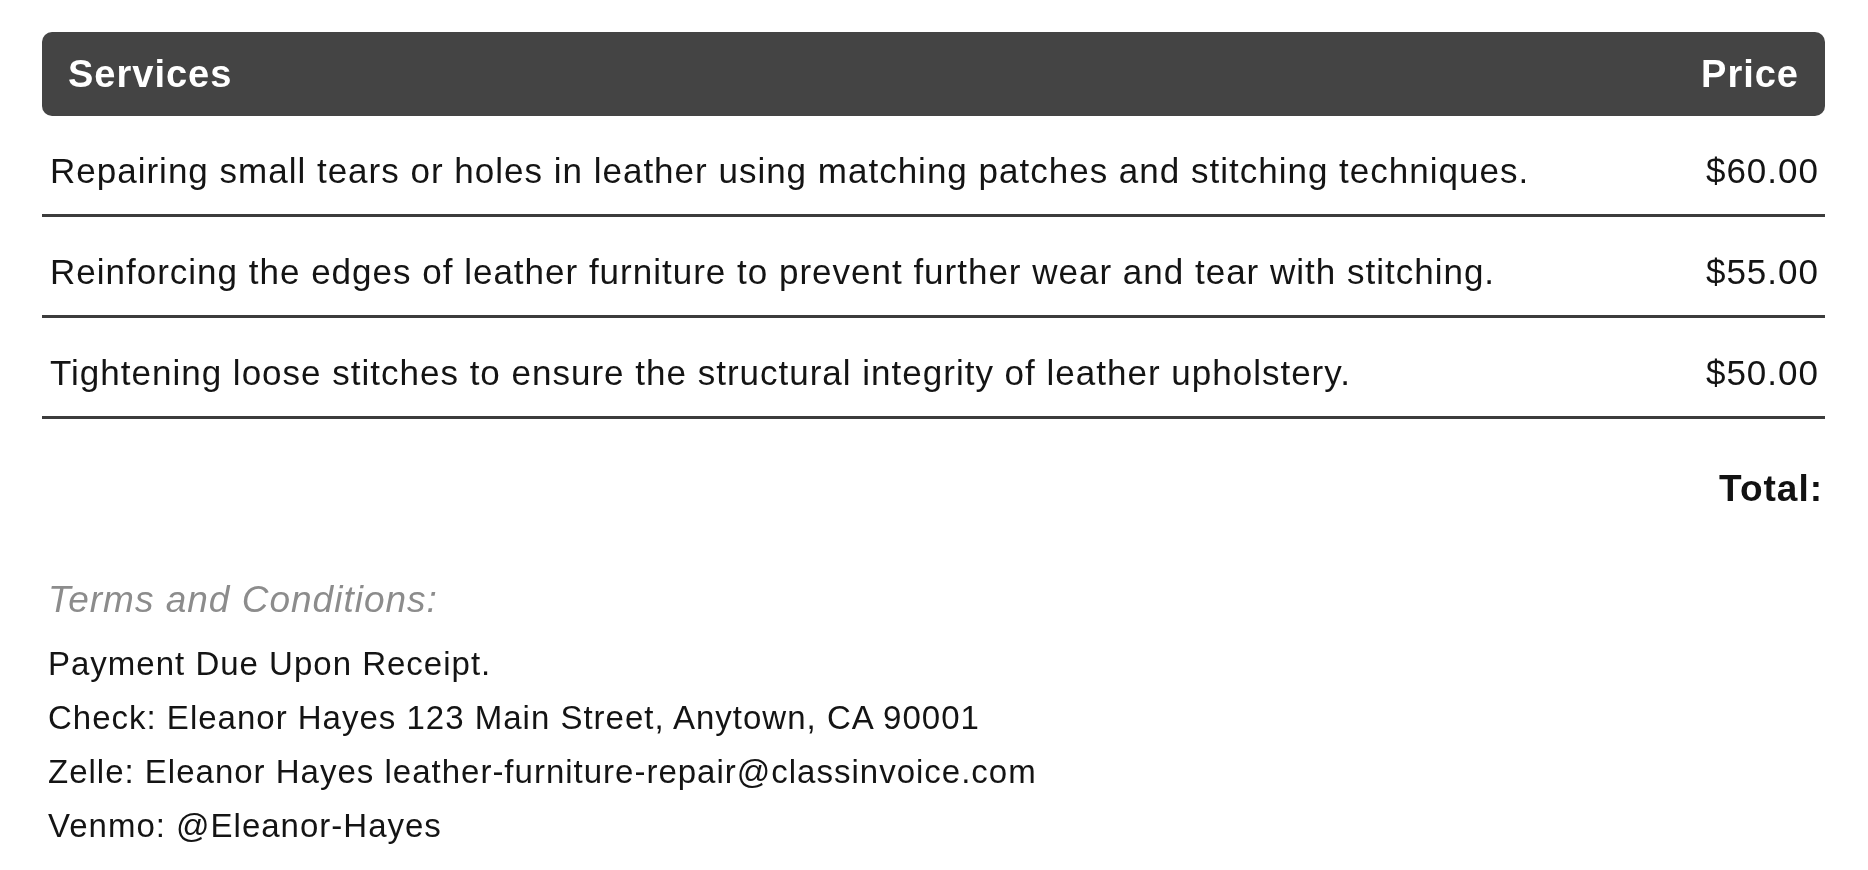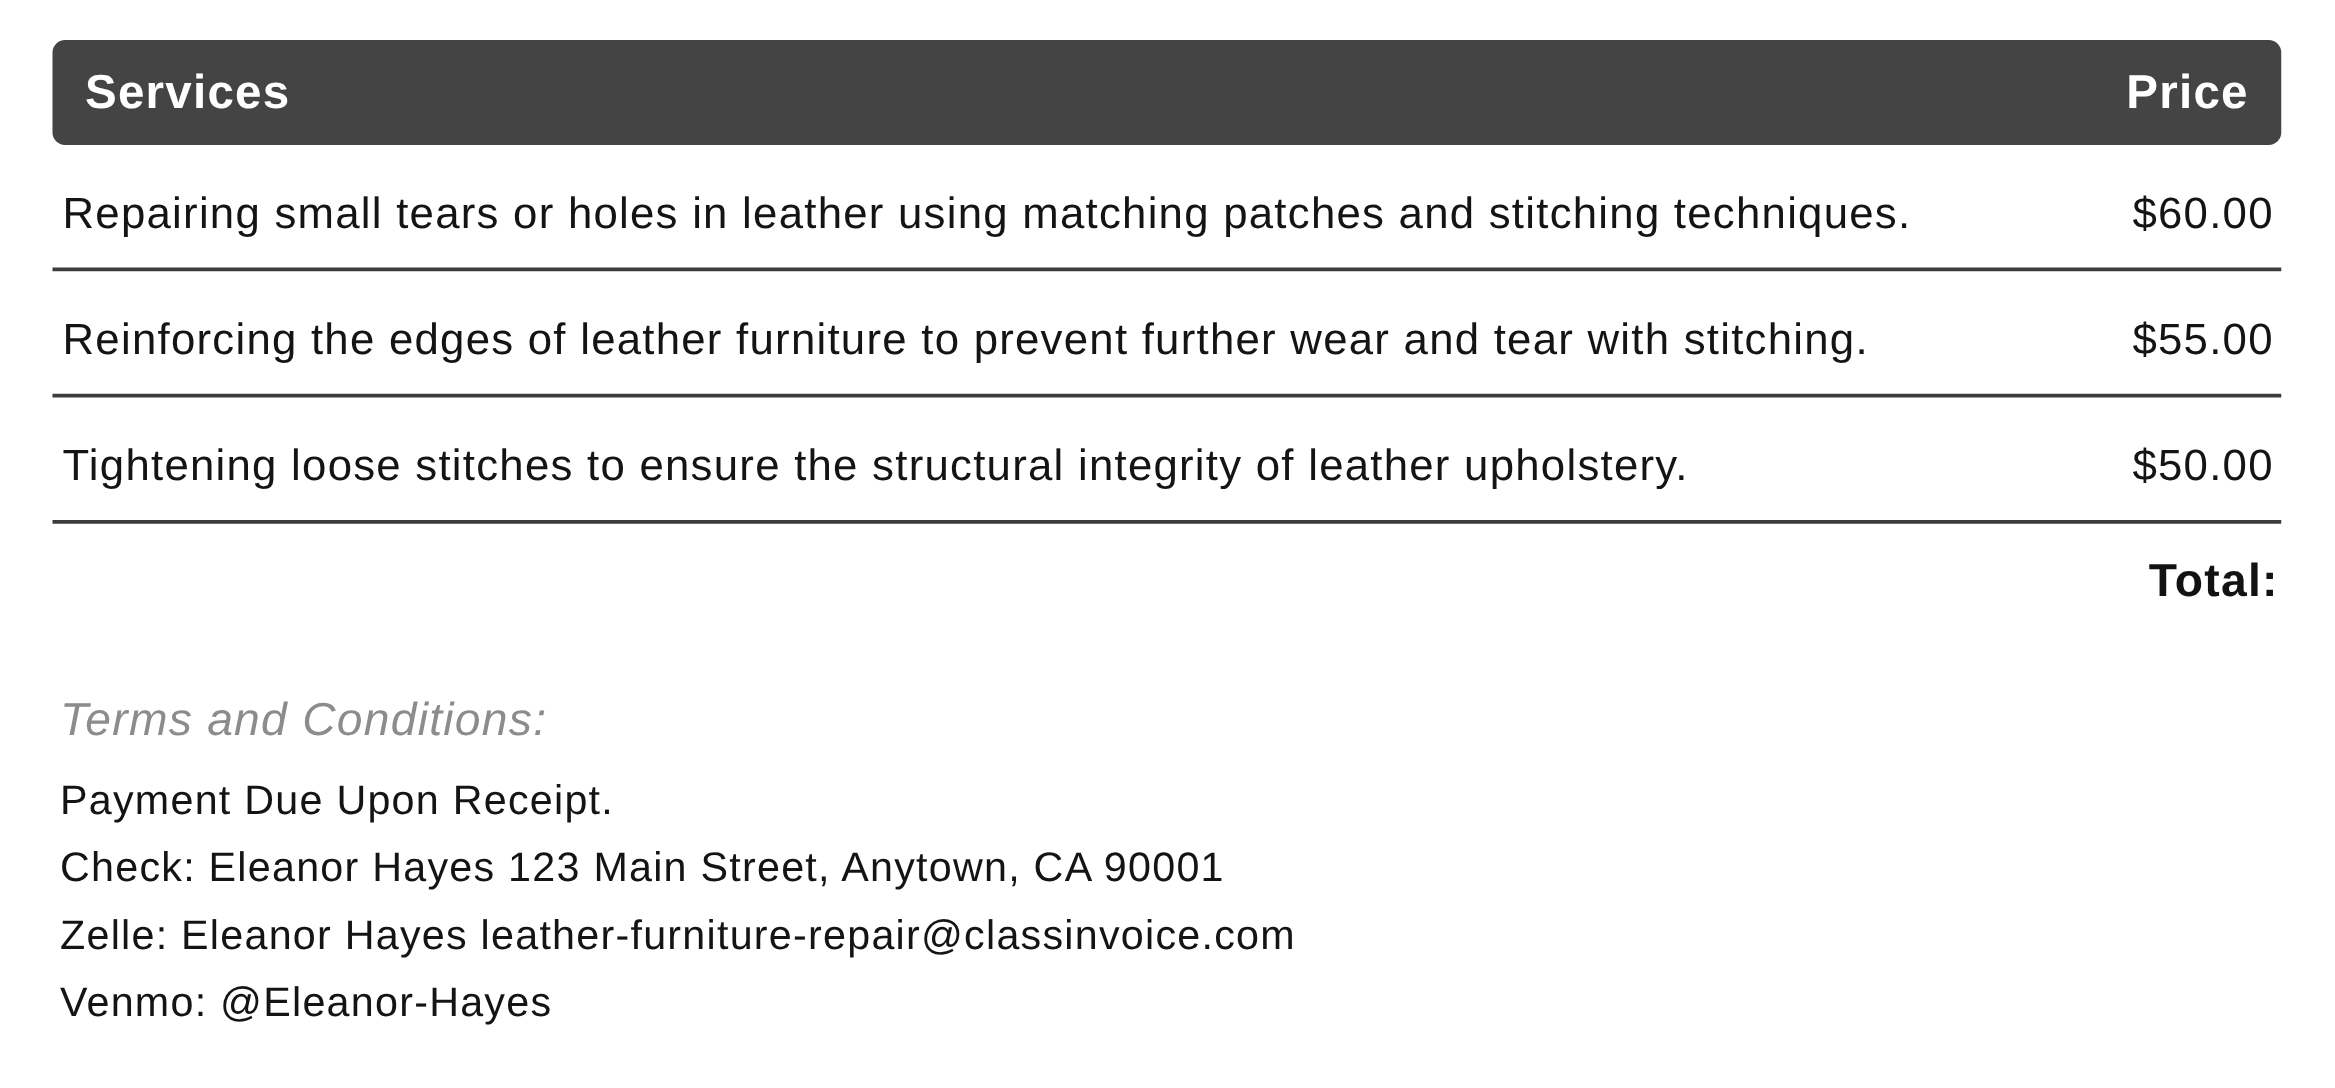--- a/index.html
+++ b/index.html
@@ -52,20 +52,21 @@
   }
   .total-row {
     display: flex;
     align-items: center;
     justify-content: flex-end;
     height: 92px;
     font-size: 37px;
     font-weight: bold;
     letter-spacing: 1px;
     padding-right: 2px;
+    margin-top: 24px;
   }
   .total-value {
     min-width: 258px;
     text-align: right;
   }
   
   .terms {
     margin-top: 44px;
     padding-left: 6px;
     letter-spacing: 1px;

